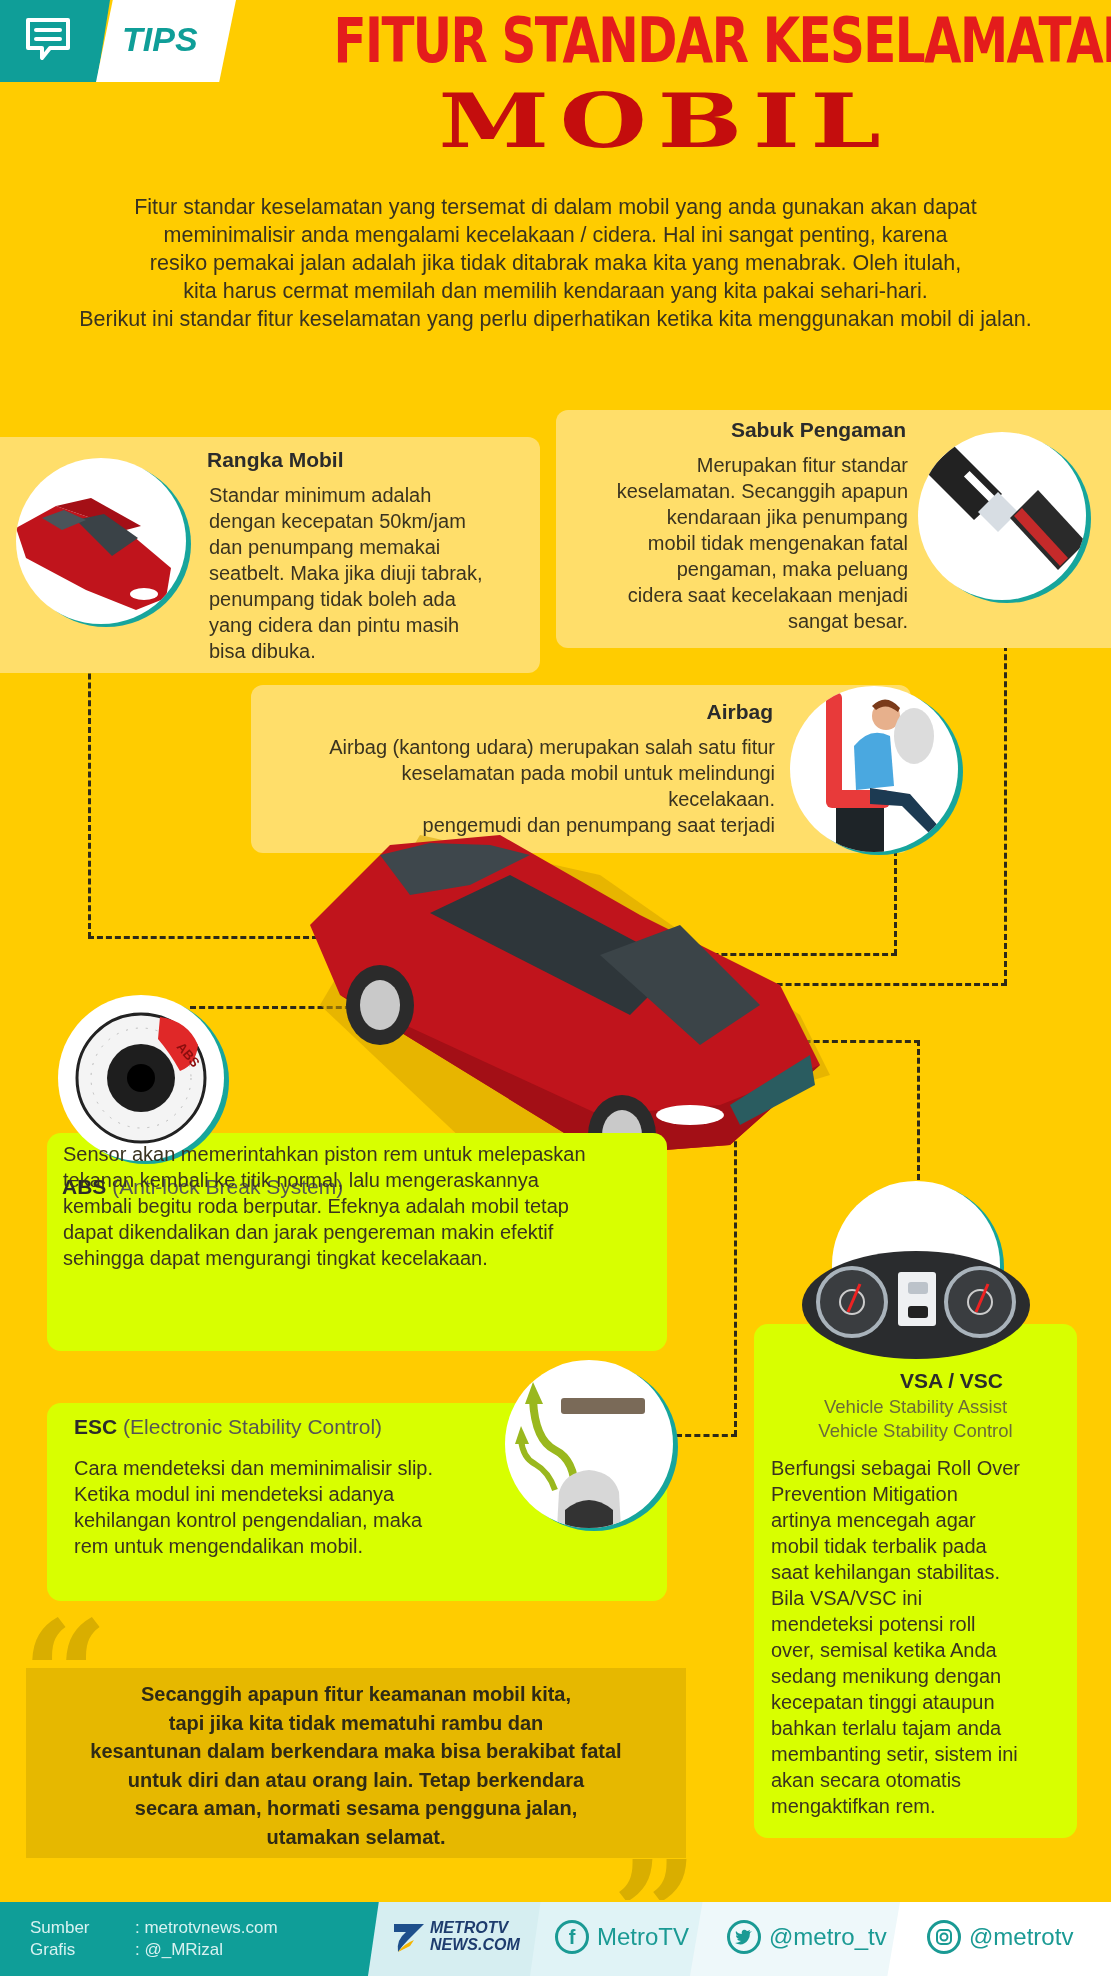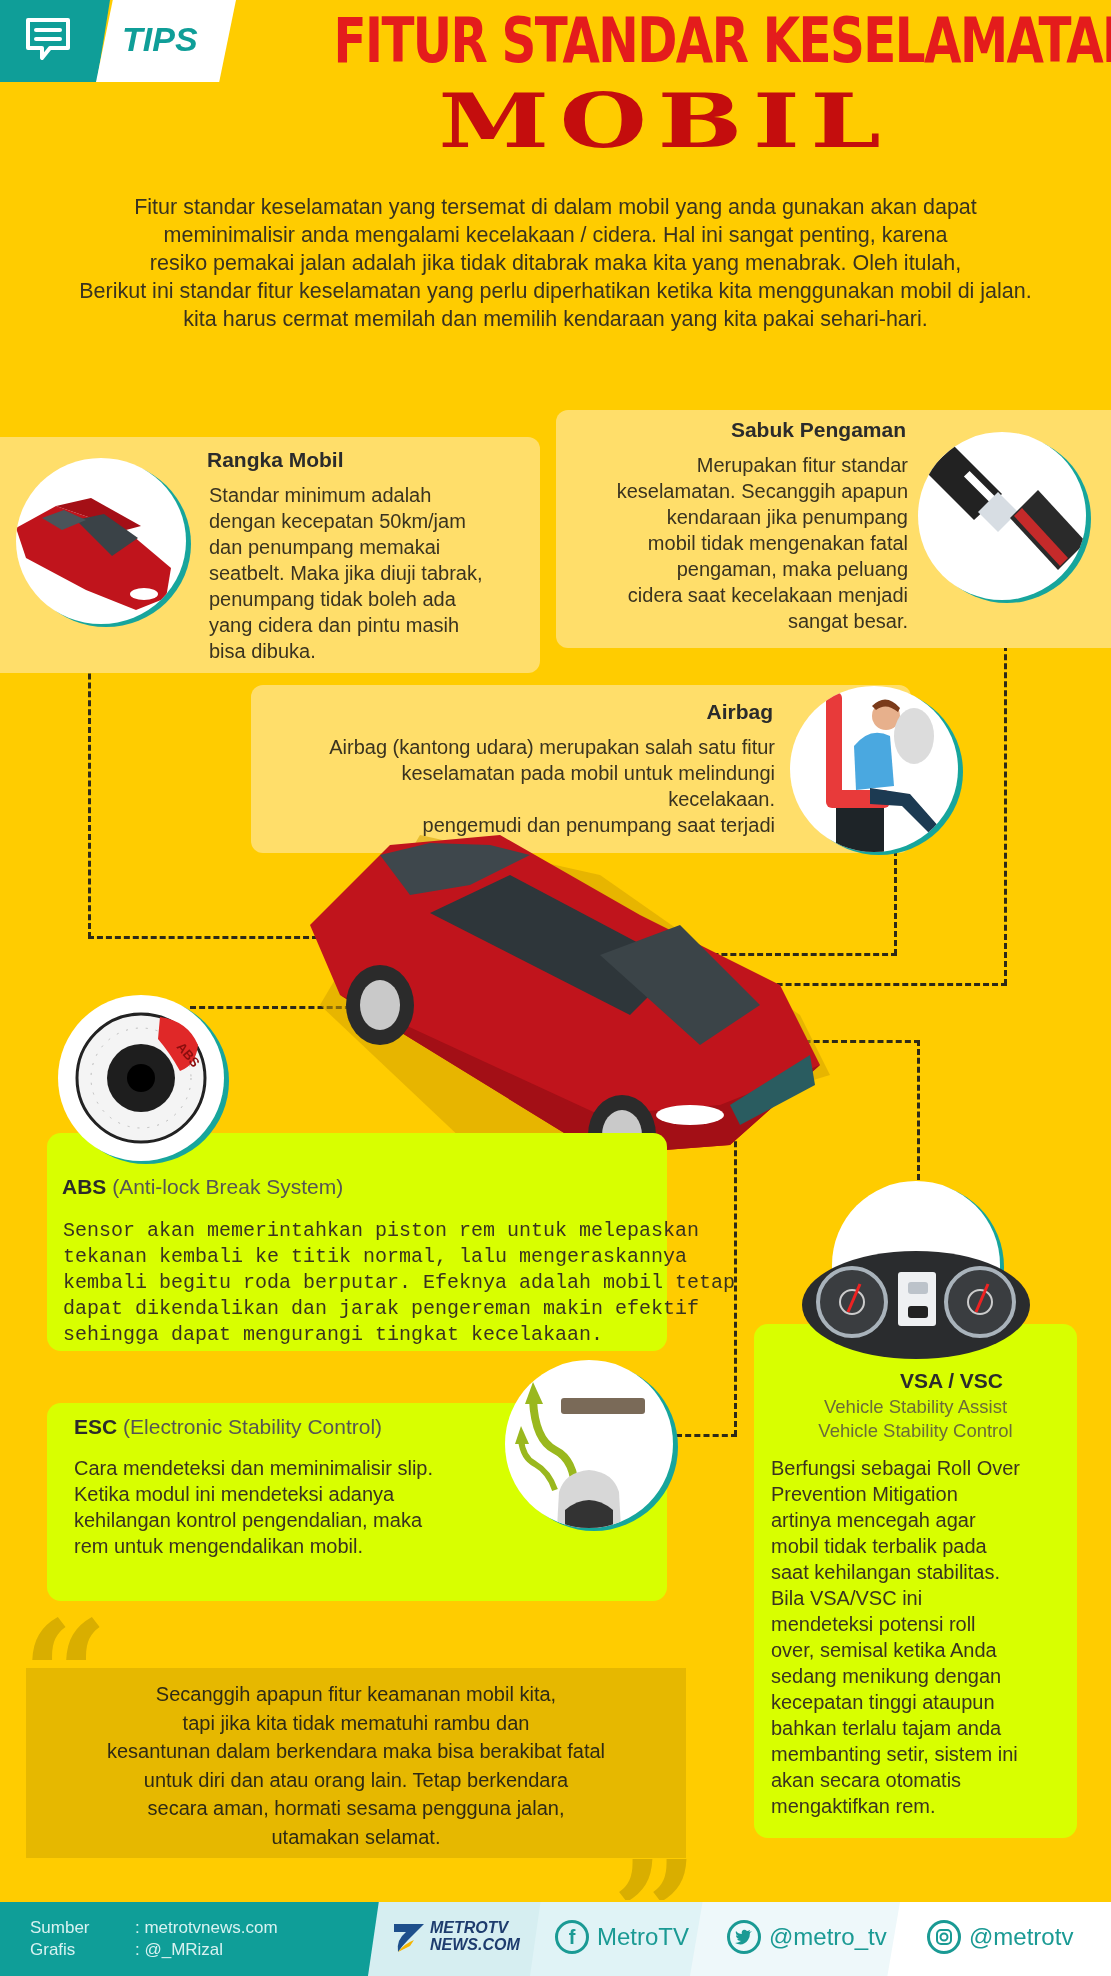--- a/index.html
+++ b/index.html
@@ -17,21 +17,21 @@
   
   .card-light { background: #ffde6a; border-radius: 12px; }
   .card-lime { background: #d8ff00; border-radius: 14px; }
   .card-title { font-weight: bold; font-size: 21px; color: #2b2b2b; }
   .card-body { font-size: 20px; line-height: 26px; color: #3a3320; }
   .circle { background: #fff; border-radius: 50%; box-shadow: 5px 3px 0 #17a59c; overflow: hidden; }
   .dash-v { border-left: 3px dashed #2e2a18; width: 0; }
   .dash-h { border-top: 3px dashed #2e2a18; height: 0; }
   
   .quote-box { left: 26px; top: 1668px; width: 660px; height: 190px; background: #e6b800; }
-  .quote-text { left: 26px; top: 1680px; width: 660px; text-align: center; font-weight: normal; font-size: 20px; line-height: 28.5px; color: #2f2a15; }
+  .quote-text { left: 26px; top: 1680px; width: 660px; text-align: center; font-weight: bold; font-size: 20px; line-height: 28.5px; color: #2f2a15; }
   .quote-mark { font-family: "DejaVu Serif", serif; font-size: 150px; font-weight: bold; color: #d9ae00; line-height: 1; }
   
   .footer { left: 0; top: 1902px; width: 1111px; height: 74px; background: #fff; }
   .footer-teal { left: 0; top: 0; width: 380px; height: 74px; background: #0f9e98; clip-path: polygon(0 0,100% 0,97% 100%,0 100%); }
   .footer-logo-bg { left: 368px; top: 0; width: 180px; height: 74px; background: #d6eef1; clip-path: polygon(6% 0,100% 0,94% 100%,0 100%); }
   .footer-fb-bg { left: 530px; top: 0; width: 175px; height: 74px; background: #e0f3f6; clip-path: polygon(6% 0,100% 0,94% 100%,0 100%); }
   .footer-tw-bg { left: 690px; top: 0; width: 210px; height: 74px; background: #eef8fa; clip-path: polygon(6% 0,100% 0,94% 100%,0 100%); }
   .footer-label { font-size: 17px; color: #d8f2f1; }
   .social { display: flex; align-items: center; gap: 8px; font-size: 24px; color: #1a9a94; }
   .social .ring { width: 34px; height: 34px; border: 3px solid #1a9a94; border-radius: 50%; display: flex; align-items: center; justify-content: center; font-weight: bold; font-size: 20px; }
@@ -49,22 +49,22 @@
   </svg>
   <div class="abs tips-text">TIPS</div>
 </div>
 <div class="abs title1">FITUR STANDAR KESELAMATAN</div>
 <div class="abs title2">MOBIL</div>
 
 <div class="abs intro">
   <div>Fitur standar keselamatan yang tersemat di dalam mobil yang anda gunakan akan dapat</div>
   <div>meminimalisir anda mengalami kecelakaan / cidera. Hal ini sangat penting, karena</div>
   <div>resiko pemakai jalan adalah jika tidak ditabrak maka kita yang menabrak. Oleh itulah,</div>
+  <div>kita harus cermat memilah dan memilih kendaraan yang kita pakai sehari-hari.</div>
   <div>Berikut ini standar fitur keselamatan yang perlu diperhatikan ketika kita menggunakan mobil di jalan.</div>
-  <div>kita harus cermat memilah dan memilih kendaraan yang kita pakai sehari-hari.</div>
 </div>
 
 <div class="abs dash-v" style="left:88px;top:620px;height:318px;"></div>
 <div class="abs dash-h" style="left:88px;top:936px;width:230px;"></div>
 <div class="abs dash-v" style="left:1004px;top:600px;height:385px;"></div>
 <div class="abs dash-h" style="left:615px;top:983px;width:392px;"></div>
 <div class="abs dash-v" style="left:894px;top:850px;height:105px;"></div>
 <div class="abs dash-h" style="left:650px;top:953px;width:247px;"></div>
 <div class="abs dash-h" style="left:190px;top:1006px;width:170px;"></div>
 <div class="abs dash-h" style="left:695px;top:1040px;width:225px;"></div>
@@ -158,21 +158,21 @@
     <circle cx="83" cy="83" r="34" fill="#1e1e1e"></circle>
     <circle cx="83" cy="83" r="14" fill="#000"></circle>
     <path d="M102 22 Q130 26 140 50 Q138 70 122 76 Q112 58 100 44 Z" fill="#e02828"></path>
     <text x="118" y="52" font-size="13" font-weight="bold" fill="#8a0e0e" transform="rotate(50 118 52)">ABS</text>
   </svg>
 </div>
 <div class="abs" style="left:62px;top:1175px;font-size:21px;">
   <span class="card-title">ABS</span>
   <span style="color:#555;">(Anti-lock Break System)</span>
 </div>
-<div class="abs card-body" style="left:63px;top:1218px;font-family:Liberation Mono, monospace;">
+<div class="abs card-body" style="left:63px;top:1141px;">
   <div>Sensor akan memerintahkan piston rem untuk melepaskan</div>
   <div>tekanan kembali ke titik normal, lalu mengeraskannya</div>
   <div>kembali begitu roda berputar. Efeknya adalah mobil tetap</div>
   <div>dapat dikendalikan dan jarak pengereman makin efektif</div>
   <div>sehingga dapat mengurangi tingkat kecelakaan.</div>
 </div>
 
 <div class="abs card-lime" style="left:47px;top:1403px;width:620px;height:198px;"></div>
 <div class="abs circle" style="left:505px;top:1360px;width:168px;height:168px;">
   <svg viewBox="0 0 168 168" width="168" height="168">

